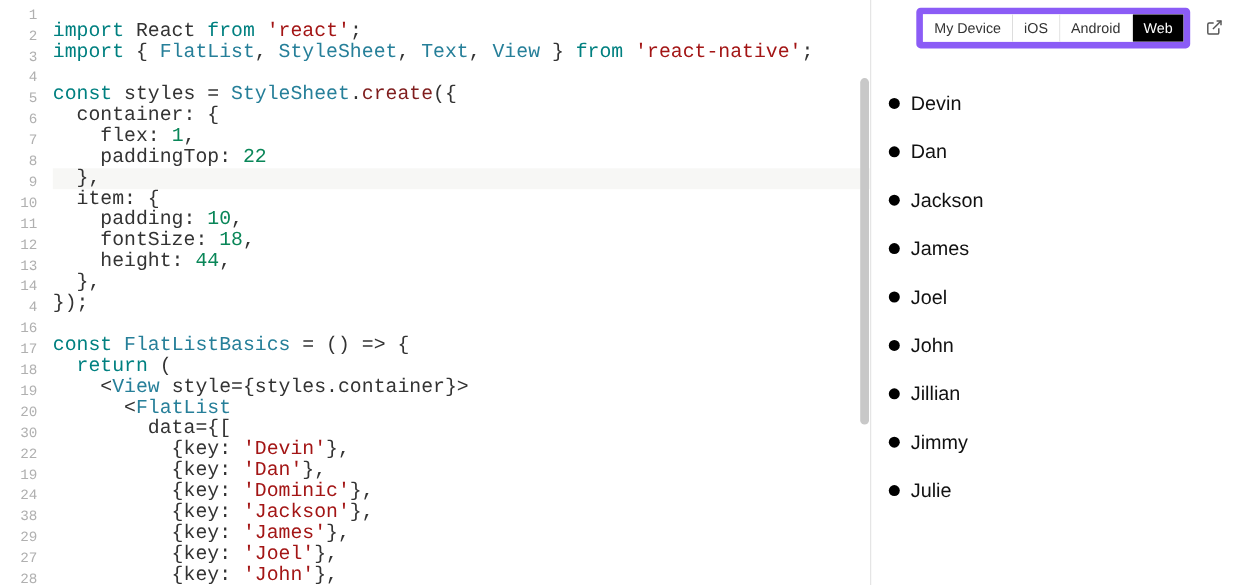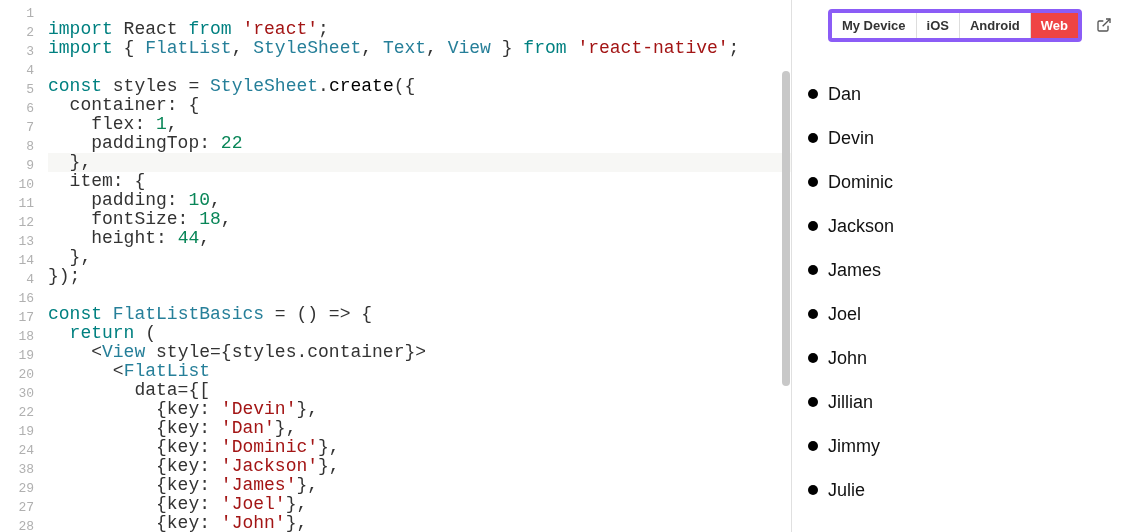--- a/index.html
+++ b/index.html
@@ -61,57 +61,56 @@
   height: 315px;
   background: #c8c8c8;
   border-radius: 4px;
 }
 
 
 .kw { color: #008080; }
 .str { color: #a31515; }
 .cls { color: #267f99; }
 .num2 { color: #098658; }
-.fn { color: #000000; }
+.fn { color: #7f1d1d; }
 
 
 .preview-pane {
   flex: 1;
   border-left: 1px solid #e0e0e0;
   display: flex;
   flex-direction: column;
   background: #fff;
 }
 .toolbar {
   height: 50px;
   display: flex;
   align-items: center;
   justify-content: flex-end;
   padding: 0 12px;
   gap: 14px;
 }
 .tab-group {
   display: flex;
-  border: 4px solid #8b5cf6;
+  border: 6px solid #8b5cf6;
   border-radius: 4px;
   overflow: hidden;
-  font-weight: bold;
 }
 .tab {
   padding: 5px 10px;
   font-size: 13px;
   font-family: -apple-system, "Segoe UI", Arial, sans-serif;
   color: #333;
   background: #fff;
   cursor: pointer;
   border-right: 1px solid #ddd;
 }
 .tab:last-child { border-right: none; }
 .tab.active {
-  background: #ef4444;
+  background: #000000;
   color: #fff;
 }
 .open-icon {
   width: 16px;
   height: 16px;
   color: #555;
   cursor: pointer;
 }
 .open-icon svg { display: block; }
 
@@ -188,29 +187,25 @@
       <svg viewBox="0 0 24 24" width="16" height="16" fill="none" stroke="currentColor" stroke-width="2">
         <path d="M18 13v6a2 2 0 0 1-2 2H5a2 2 0 0 1-2-2V8a2 2 0 0 1 2-2h6"></path>
         <polyline points="15 3 21 3 21 9"></polyline>
         <line x1="10" y1="14" x2="21" y2="3"></line>
       </svg>
     </span>
   </div>
   <div class="list-output" id="list">
       <div class="list-item">
         <span class="bullet"></span>
+        <span>Devin</span>
+      </div>
+      <div class="list-item">
+        <span class="bullet"></span>
         <span>Dan</span>
-      </div>
-      <div class="list-item">
-        <span class="bullet"></span>
-        <span>Devin</span>
-      </div>
-      <div class="list-item">
-        <span class="bullet"></span>
-        <span>Dominic</span>
       </div>
       <div class="list-item">
         <span class="bullet"></span>
         <span>Jackson</span>
       </div>
       <div class="list-item">
         <span class="bullet"></span>
         <span>James</span>
       </div>
       <div class="list-item">

